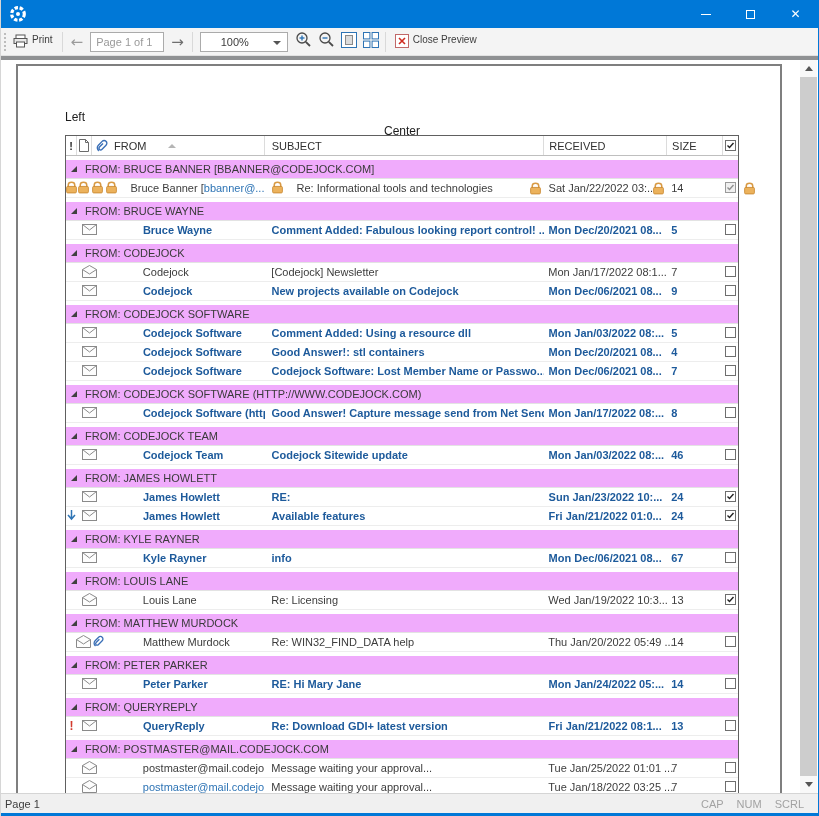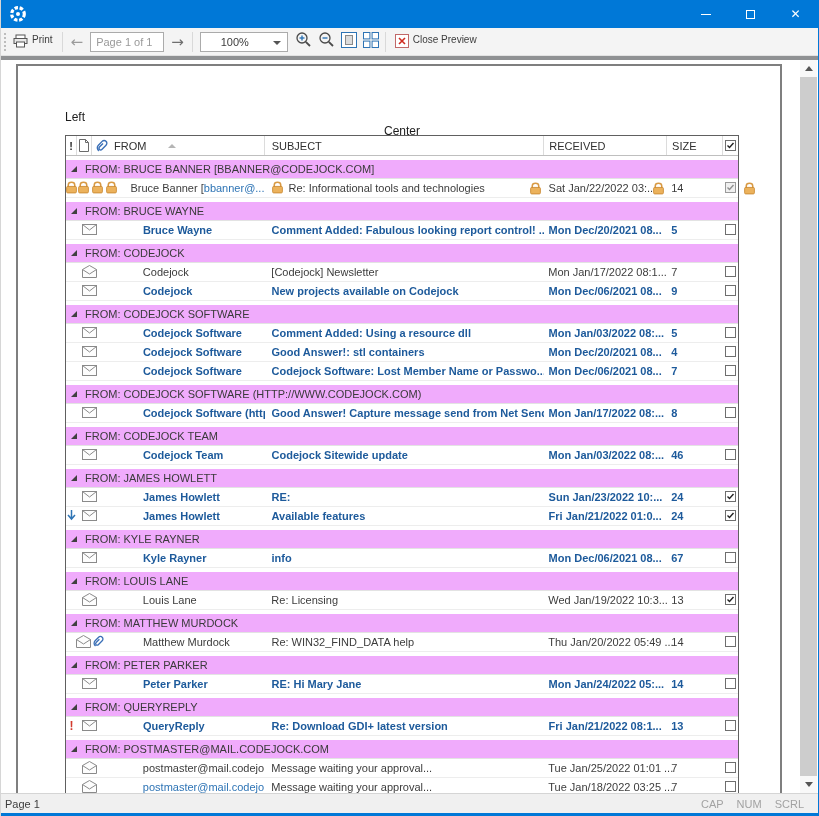--- a/index.html
+++ b/index.html
@@ -54,21 +54,21 @@
   .glabel { margin-left:8px; white-space:nowrap; overflow:hidden; }
 
   .data-row { position:relative; display:flex; align-items:center; height:19px; border-bottom:1px solid #ededed; color:#3c3c3c; background:#fff; }
   .data-row.unread { font-weight:bold; color:#1d5a9b; }
   .cell { height:100%; display:flex; align-items:center; white-space:nowrap; overflow:hidden; }
   .c-pri { width:11px; justify-content:center; overflow:visible; }
   .c-icon { width:26px; gap:1px; justify-content:center; overflow:visible; }
   .c-from { width:162px; padding-left:40px; }
   .c-from.locked { padding-left:2px; }
   .fromgap { display:inline-block; width:18px; }
-  .c-subject { width:280px; padding-left:7px; gap:4px; }
+  .c-subject { width:280px; padding-left:7px; gap:12px; }
   .c-received { width:123px; padding-left:5px; position:relative; overflow:visible; }
   .c-size { width:56px; padding-left:5px; position:relative; overflow:visible; }
   .c-check { width:16px; justify-content:center; }
   .link { color:#2e74b5; font-weight:normal; }
   .pri-high { color:#d23b2e; font-weight:bold; font-size:12px; }
   .neg-lock { position:absolute; top:3px; }
   .nl-rec { left:-15px; } .nl-size { left:-14px; }
   .outer-lock { position:absolute; left:677px; top:3px; }
 
   

